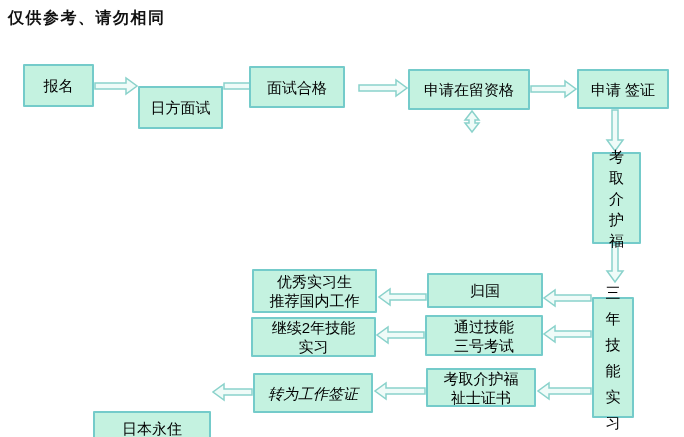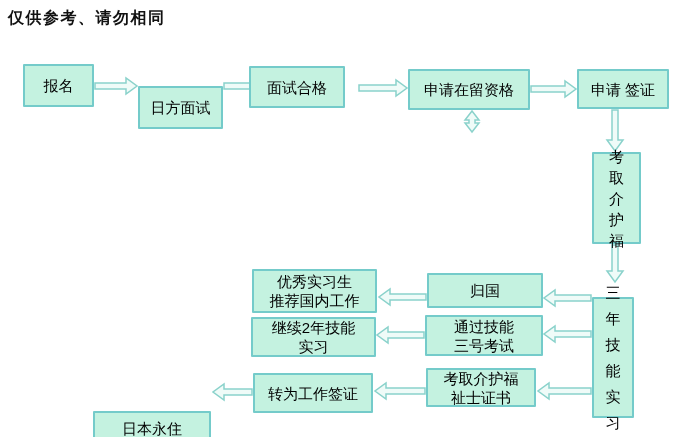--- a/index.html
+++ b/index.html
@@ -86,21 +86,21 @@
   <div class="node" style="left:252px; top:269px; width:125px; height:44px;">
     <span>优秀实习生
 推荐国内工作</span>
   </div>
 
   <div class="node" style="left:251px; top:317px; width:125px; height:40px;">
     <span>继续2年技能
 实习</span>
   </div>
 
-  <div class="node" style="left:253px; top:373px; width:120px; height:40px;">
+  <div class="node" style="left:253px; top:373px; width:120px; height:40px;font-style:italic;">
     <span>转为工作签证</span>
   </div>
 
   <div class="node" style="left:93px; top:375px; width:118px; height:35px;margin-top:36px;">
     <span>日本永住</span>
   </div>
 
 </div>
 
 </body></html>

